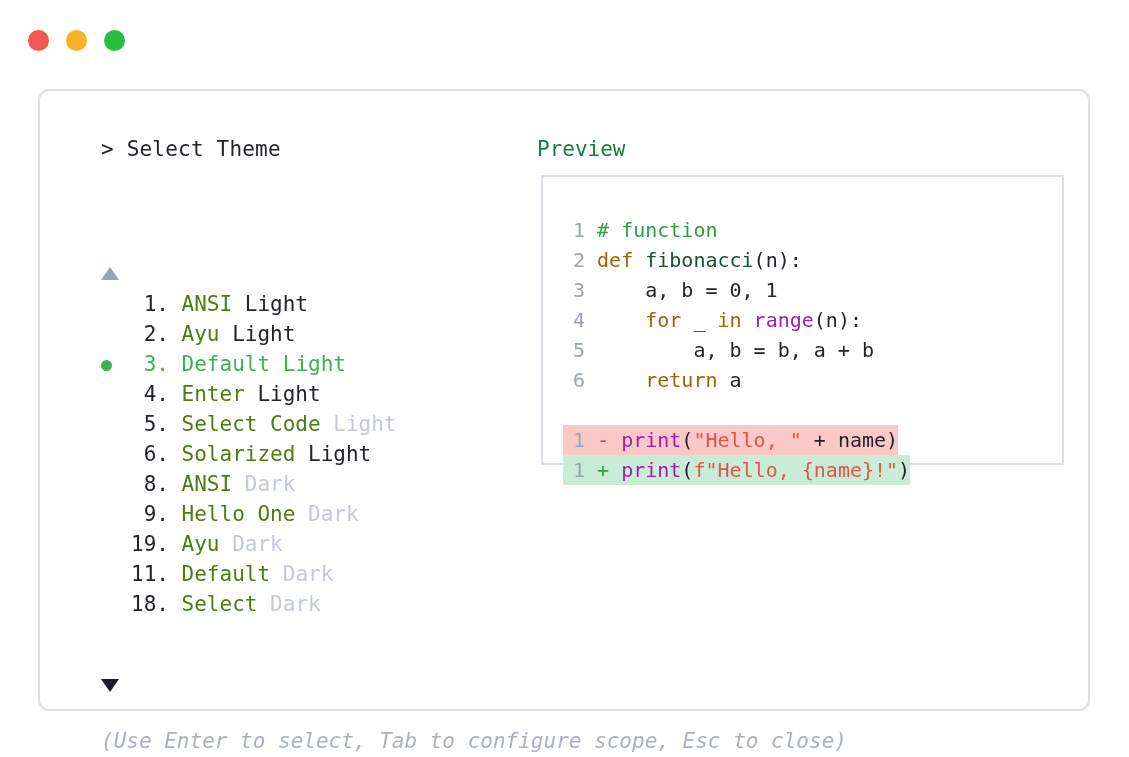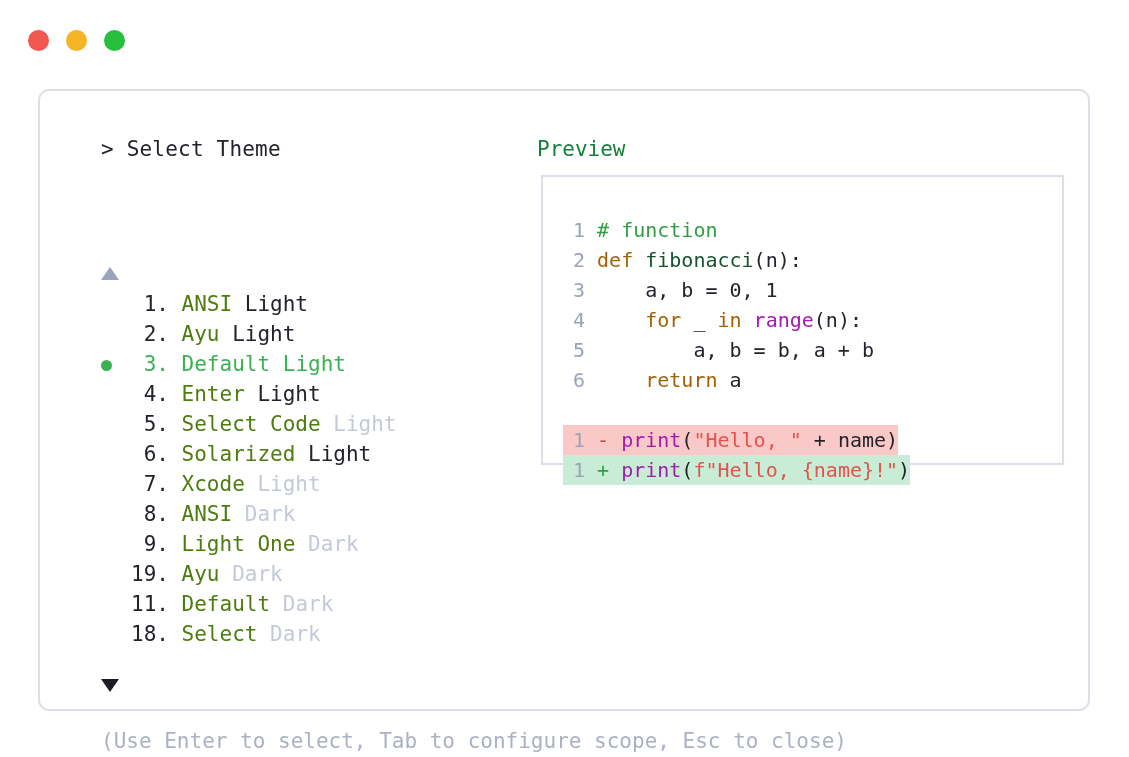--- a/index.html
+++ b/index.html
@@ -120,20 +120,21 @@
   .theme-variant { color: #22232b; }
   .theme-variant.muted { color: #c3c9d6; }
 
   #hint {
     position: absolute;
     left: 38px;
     top: 638px;
     font-size: 21px;
     color: #aab1c2;
     white-space: pre;
+    font-style: italic;
   }
 
   
   #preview-label {
     position: absolute;
     left: 497px;
     top: 46px;
     font-size: 21px;
     color: #15803d;
     white-space: pre;
@@ -196,23 +197,22 @@
 
     <div class="scroll-arrow" id="scroll-up"></div>
 
     <div id="theme-list">
         <div class="theme-row"><span class="theme-text"><span class="theme-num"> 1.</span><span class="theme-name"> ANSI</span><span class="theme-variant"> Light</span></span></div>
         <div class="theme-row"><span class="theme-text"><span class="theme-num"> 2.</span><span class="theme-name"> Ayu</span><span class="theme-variant"> Light</span></span></div>
         <div class="theme-row selected"><span class="theme-bullet" style="background: rgb(60, 176, 84);"></span><span class="theme-text"><span class="theme-num"> 3.</span><span class="theme-name"> Default</span><span class="theme-variant"> Light</span></span></div>
         <div class="theme-row"><span class="theme-text"><span class="theme-num"> 4.</span><span class="theme-name"> Enter</span><span class="theme-variant"> Light</span></span></div>
         <div class="theme-row"><span class="theme-text"><span class="theme-num"> 5.</span><span class="theme-name"> Select Code</span><span class="theme-variant muted"> Light</span></span></div>
         <div class="theme-row"><span class="theme-text"><span class="theme-num"> 6.</span><span class="theme-name"> Solarized</span><span class="theme-variant"> Light</span></span></div>
-        <div class="theme-row"><span class="theme-text"><span class="theme-num"> 7.</span><span class="theme-name"> Xcode</span><span class="theme-variant muted"> Light</span></span></div>
         <div class="theme-row"><span class="theme-text"><span class="theme-num"> 8.</span><span class="theme-name"> ANSI</span><span class="theme-variant muted"> Dark</span></span></div>
-        <div class="theme-row"><span class="theme-text"><span class="theme-num"> 9.</span><span class="theme-name"> Light One</span><span class="theme-variant muted"> Dark</span></span></div>
+        <div class="theme-row"><span class="theme-text"><span class="theme-num"> 9.</span><span class="theme-name"> Hello One</span><span class="theme-variant muted"> Dark</span></span></div>
         <div class="theme-row"><span class="theme-text"><span class="theme-num">19.</span><span class="theme-name"> Ayu</span><span class="theme-variant muted"> Dark</span></span></div>
         <div class="theme-row"><span class="theme-text"><span class="theme-num">11.</span><span class="theme-name"> Default</span><span class="theme-variant muted"> Dark</span></span></div>
         <div class="theme-row"><span class="theme-text"><span class="theme-num">18.</span><span class="theme-name"> Select</span><span class="theme-variant muted"> Dark</span></span></div>
       </div>
 
     <div class="scroll-arrow" id="scroll-down"></div>
 
     <div id="hint">(Use Enter to select, Tab to configure scope, Esc to close)</div>
   </div>
 

